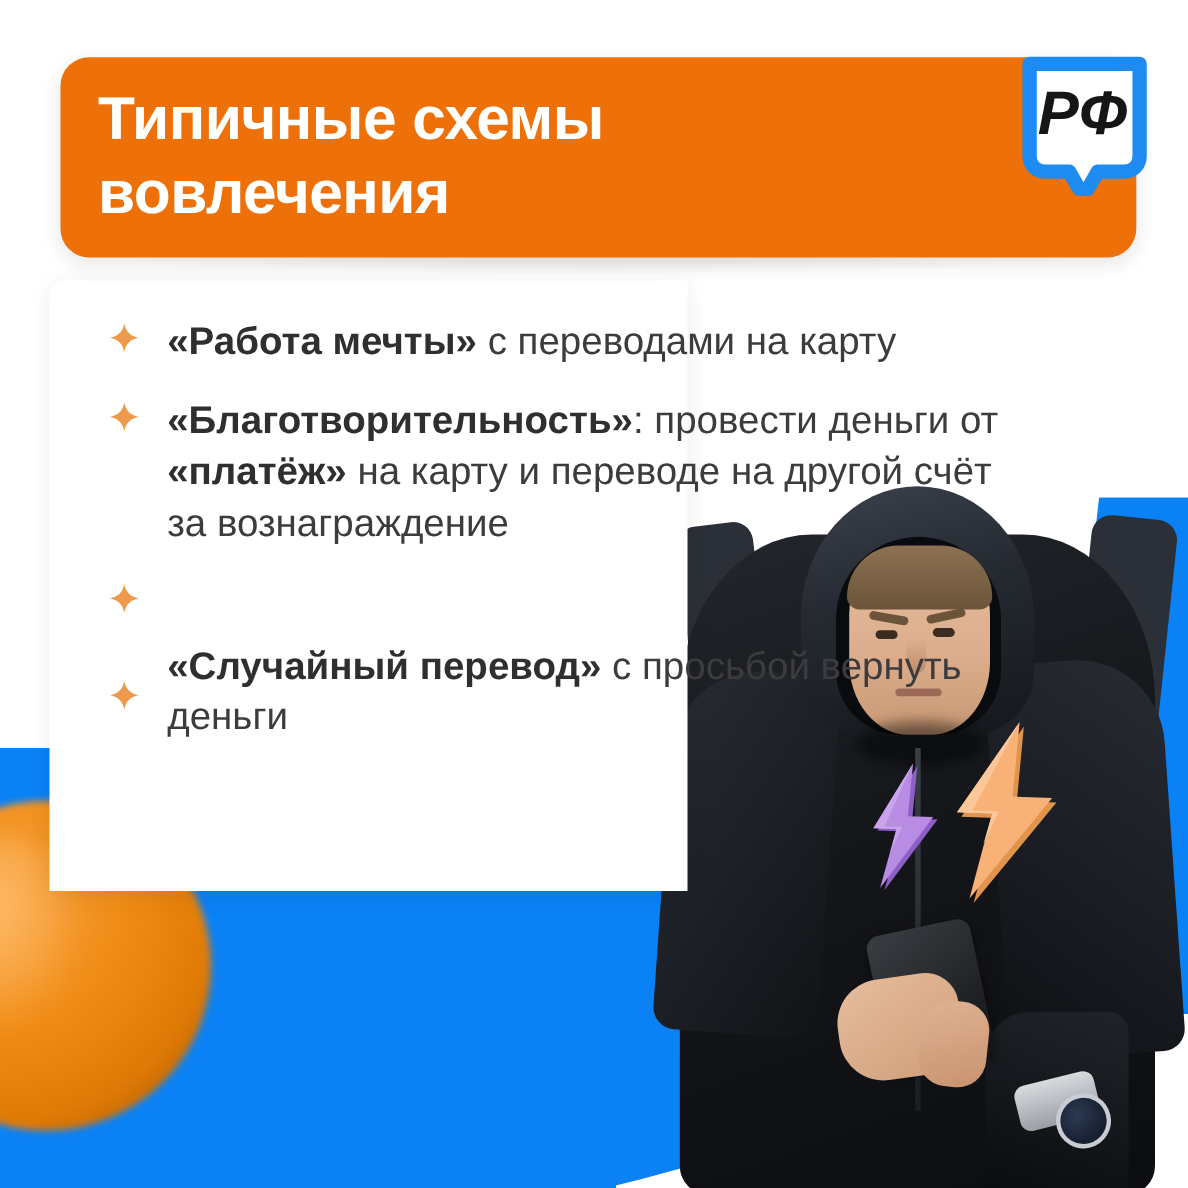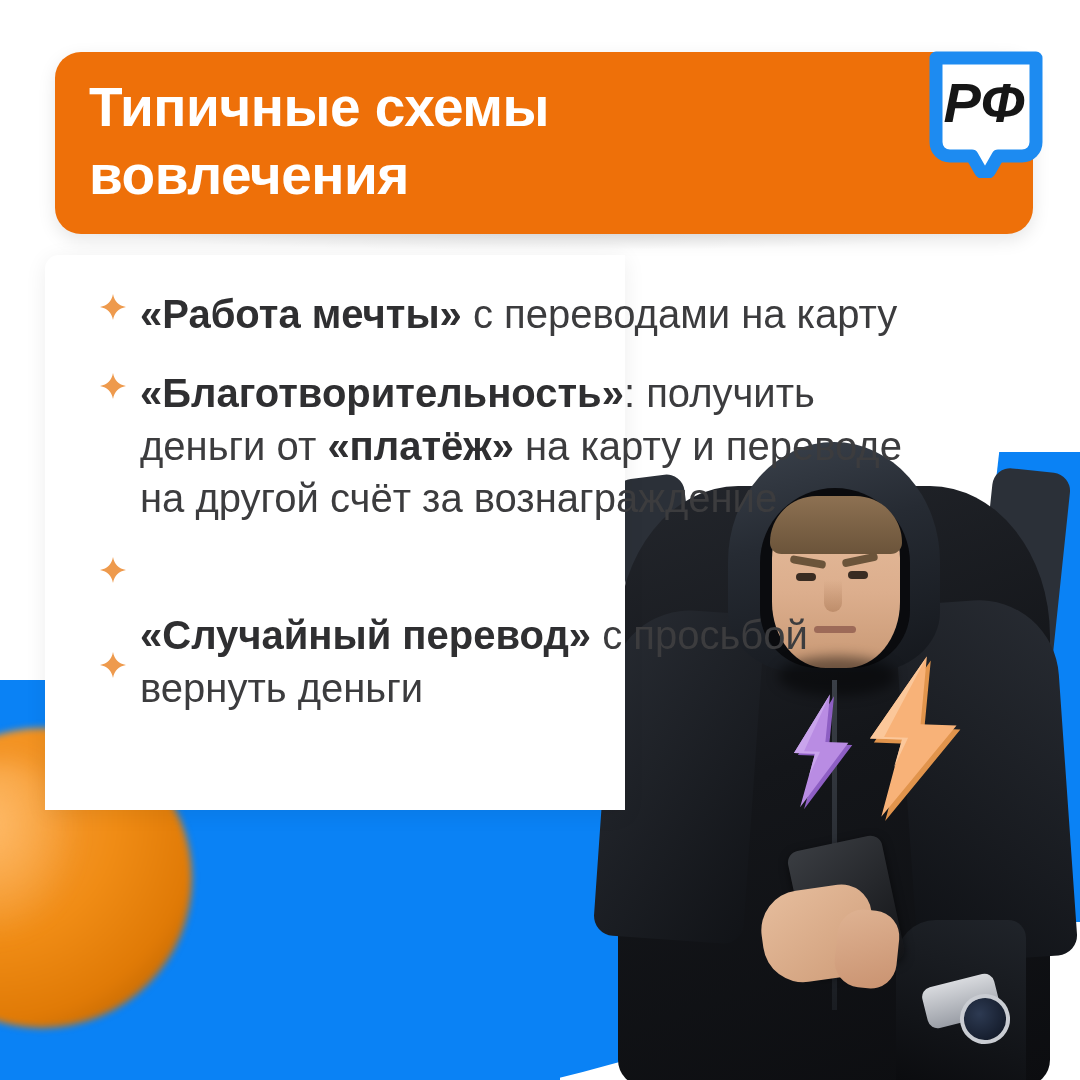--- a/index.html
+++ b/index.html
@@ -248,23 +248,24 @@
   }
   .item:last-child { margin-bottom: 0; align-items: center; }
   .bullet {
     flex: 0 0 auto;
     width: 26px; height: 26px;
     margin-top: 6px;
     margin-right: 14px;
   }
   .item-text {
     color: #3c3c3e;
-    font-size: 40px;
+    font-size: 35px;
     line-height: 1.32;
     font-weight: 400;
+    margin-left: 12px;
   }
   .item-text b { font-weight: 700; color:#2f2f31; }
 
   .shadow-under-header {
     position:absolute; left:70px; top:228px; width:950px; height:22px;
     background: radial-gradient(ellipse at 50% 0%, rgba(0,0,0,.10), rgba(0,0,0,0) 72%);
   }
 </style>
 </head>
 <body>
@@ -346,21 +347,21 @@
       </span>
       <span class="item-text"><b>«Работа мечты»</b><span> с переводами на карту</span></span>
     </div>
 
     <div class="item">
       <span class="bullet">
         <svg viewBox="0 0 26 26" width="26" height="26" aria-hidden="true">
           <path d="M13 0 C14.5 7.5 18.5 11.5 26 13 C18.5 14.5 14.5 18.5 13 26 C11.5 18.5 7.5 14.5 0 13 C7.5 11.5 11.5 7.5 13 0 Z" fill="#EE9A4D"></path>
         </svg>
       </span>
-      <span class="item-text"><b>«Благотворительность»</b><span>: получить деньги от </span><b>«платёж»</b><span> на карту и переводе на другой счёт за вознаграждение</span></span>
+      <span class="item-text"><b>«Благотворительность»</b><span>: провести деньги от </span><b>«платёж»</b><span> на карту и переводе на другой счёт за вознаграждение</span></span>
     </div>
 
     <div class="item">
       <span class="bullet">
         <svg viewBox="0 0 26 26" width="26" height="26" aria-hidden="true">
           <path d="M13 0 C14.5 7.5 18.5 11.5 26 13 C18.5 14.5 14.5 18.5 13 26 C11.5 18.5 7.5 14.5 0 13 C7.5 11.5 11.5 7.5 13 0 Z" fill="#EE9A4D"></path>
         </svg>
       </span>
     </div>
 

